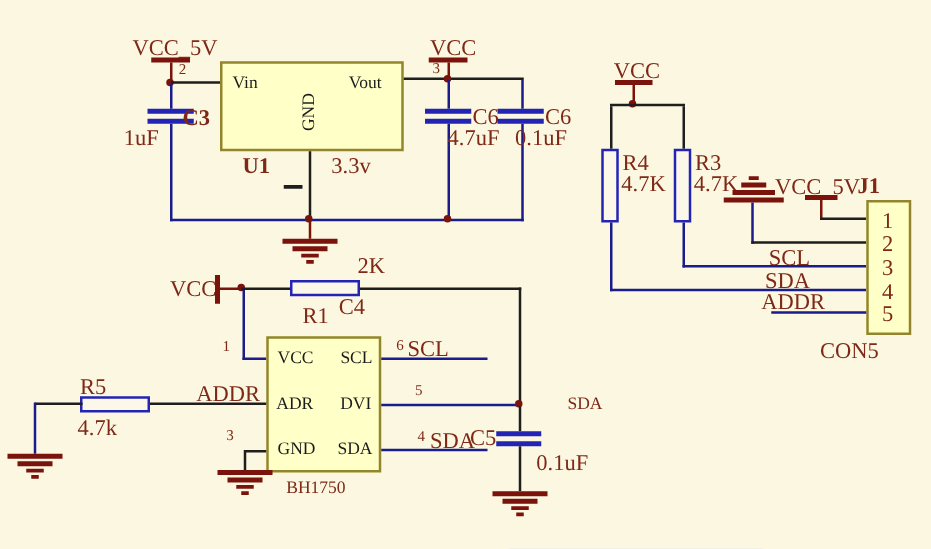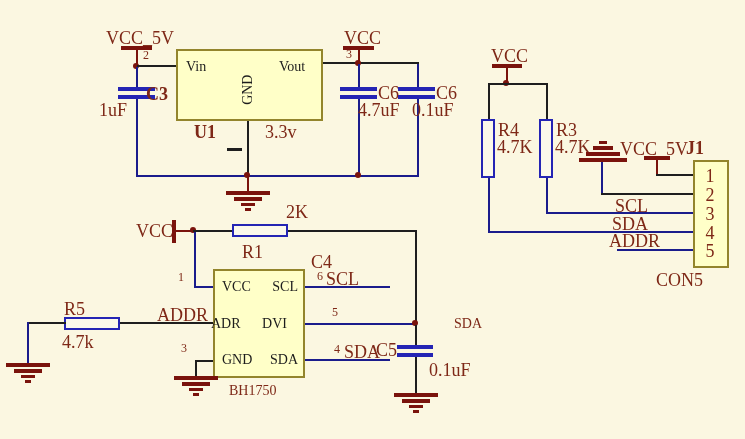--- a/index.html
+++ b/index.html
@@ -129,29 +129,29 @@
 
     <i class="w wv blue" style="left:194px;top:232px;height:56px;"></i>
     <i class="w wh blue" style="left:194px;top:286px;width:21px;"></i>
     <span class="t sm" style="left:178px;top:271px;">1</span>
 
     <div class="ic" style="left:213px;top:269px;width:92px;height:109px;"></div>
     <div class="icrow" style="left:222px;top:280px;width:76px;">
       <span>VCC</span>
       <span>SCL</span>
     </div>
-    <div class="icrow" style="left:211px;top:317px;width:76px;">
+    <div class="icrow" style="left:221px;top:317px;width:76px;">
       <span>ADR</span>
       <span>DVI</span>
     </div>
     <div class="icrow" style="left:222px;top:353px;width:76px;">
       <span>GND</span>
       <span>SDA</span>
     </div>
-    <span class="t" style="left:271px;top:253px;margin-left:40px;">C4</span>
+    <span class="t" style="left:271px;top:236px;">C4</span>
     <span class="t big" style="left:229px;top:383px;">BH1750</span>
 
     <i class="w wh blue" style="left:305px;top:286px;width:85px;"></i>
     <span class="t sm" style="left:317px;top:270px;">6</span>
     <span class="t" style="left:326px;top:270px;">SCL</span>
 
     <i class="w wh blue" style="left:305px;top:323px;width:110px;"></i>
     <span class="t sm" style="left:332px;top:306px;">5</span>
     <i class="dot" style="left:412px;top:320px;"></i>
 

